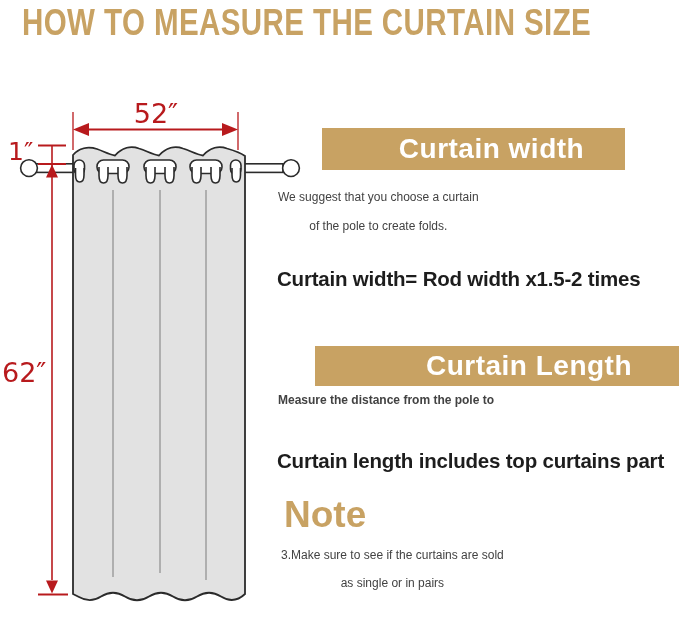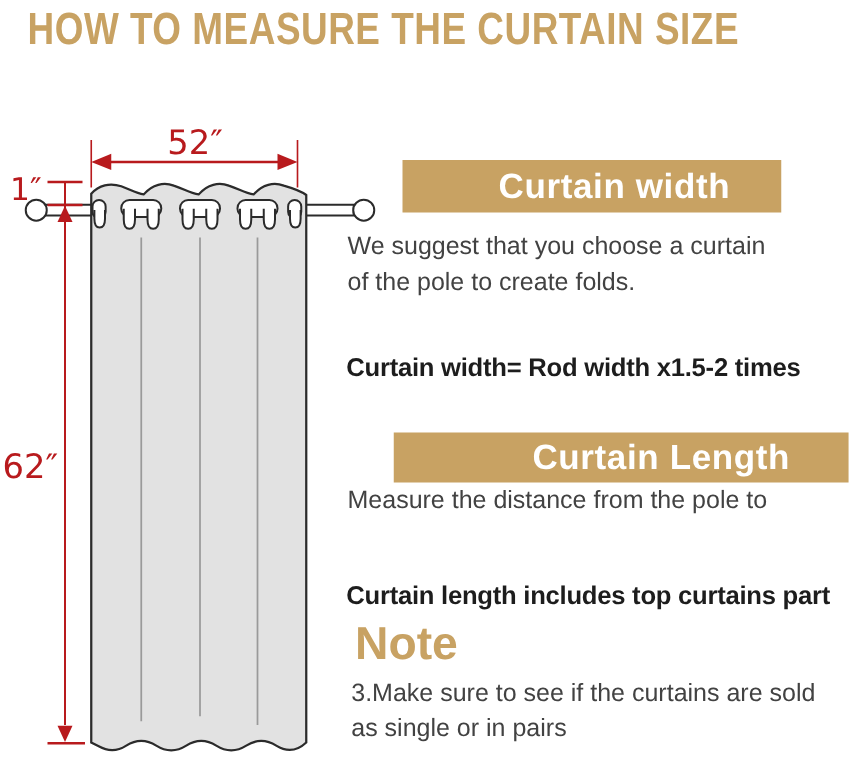--- a/index.html
+++ b/index.html
@@ -26,28 +26,28 @@
     font-weight:normal;
   }
   .banner{
     position:absolute;background:var(--tan,#c8a263);color:var(--banner_text,#fff);
     display:flex;align-items:center;justify-content:center;
     font-weight:bold;font-size:28px;letter-spacing:0.5px;white-space:nowrap;padding-left:36px;
   }
   .banner-width{left:322px;top:128px;width:267px;height:42px;}
   .banner-length{left:315px;top:346px;width:356px;height:40px;}
   .para{
-    position:absolute;color:var(--body_text,#424242);font-size:20px;line-height:28.5px;
+    position:absolute;color:var(--body_text,#424242);font-size:12px;line-height:28.5px;text-align:center;
   }
   .para div{white-space:nowrap;}
   .para-width{left:278px;top:183px;}
-  .para-length{left:278px;top:386px;}
+  .para-length{left:278px;top:386px;font-weight:bold;}
   .formula{
     position:absolute;color:var(--strong_text,#1d1d1d);font-weight:bold;
-    font-size:20.5px;white-space:nowrap;letter-spacing:-0.2px;margin-top:16px;
+    font-size:20.5px;white-space:nowrap;letter-spacing:-0.2px;
   }
   .formula-width{left:277px;top:267px;}
   .formula-length{left:277px;top:449px;}
   .note-heading{
     position:absolute;left:284px;top:494px;margin:0;
     font-size:37px;font-weight:bold;color:var(--tan,#c8a263);
   }
   .note-body{left:281px;top:542px;line-height:27.5px;}
 </style>
 </head>

